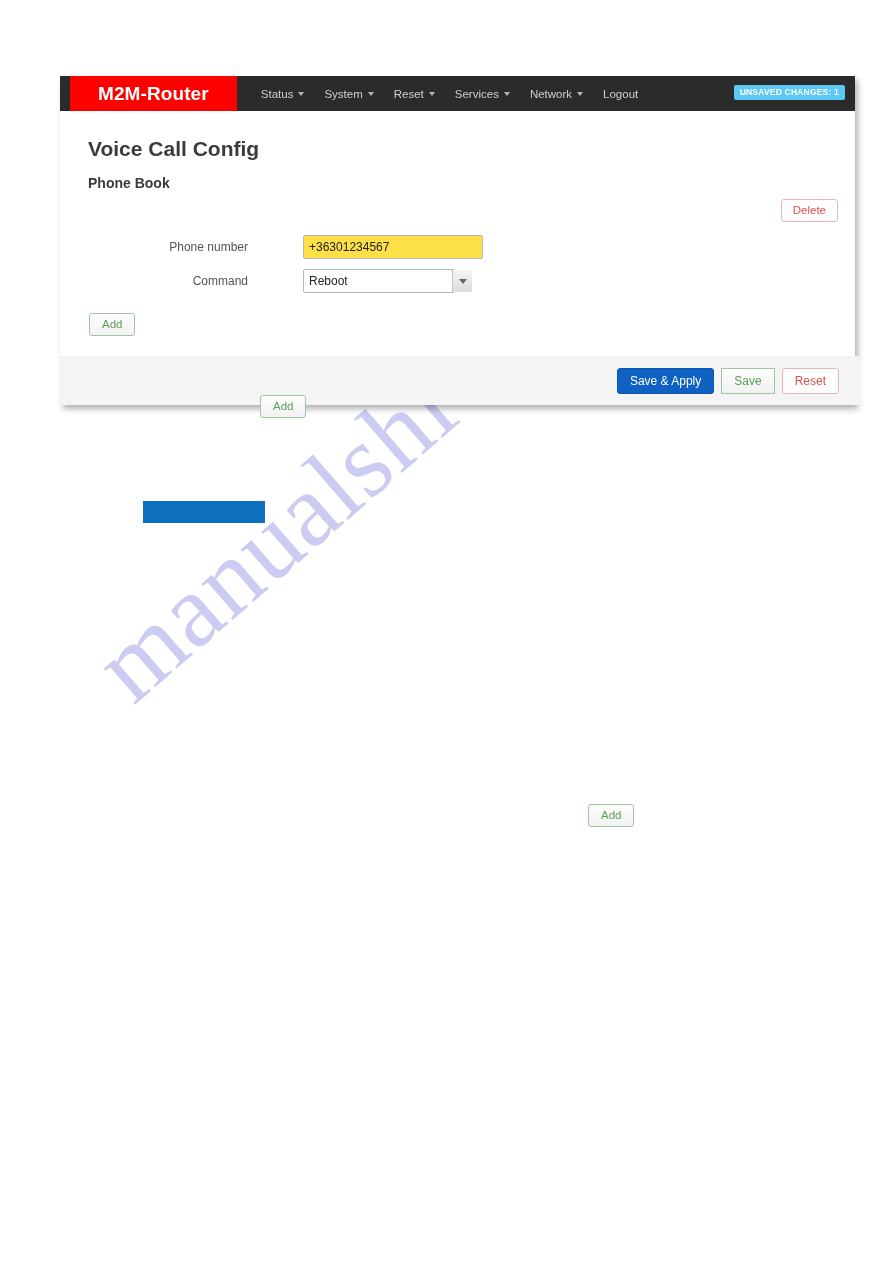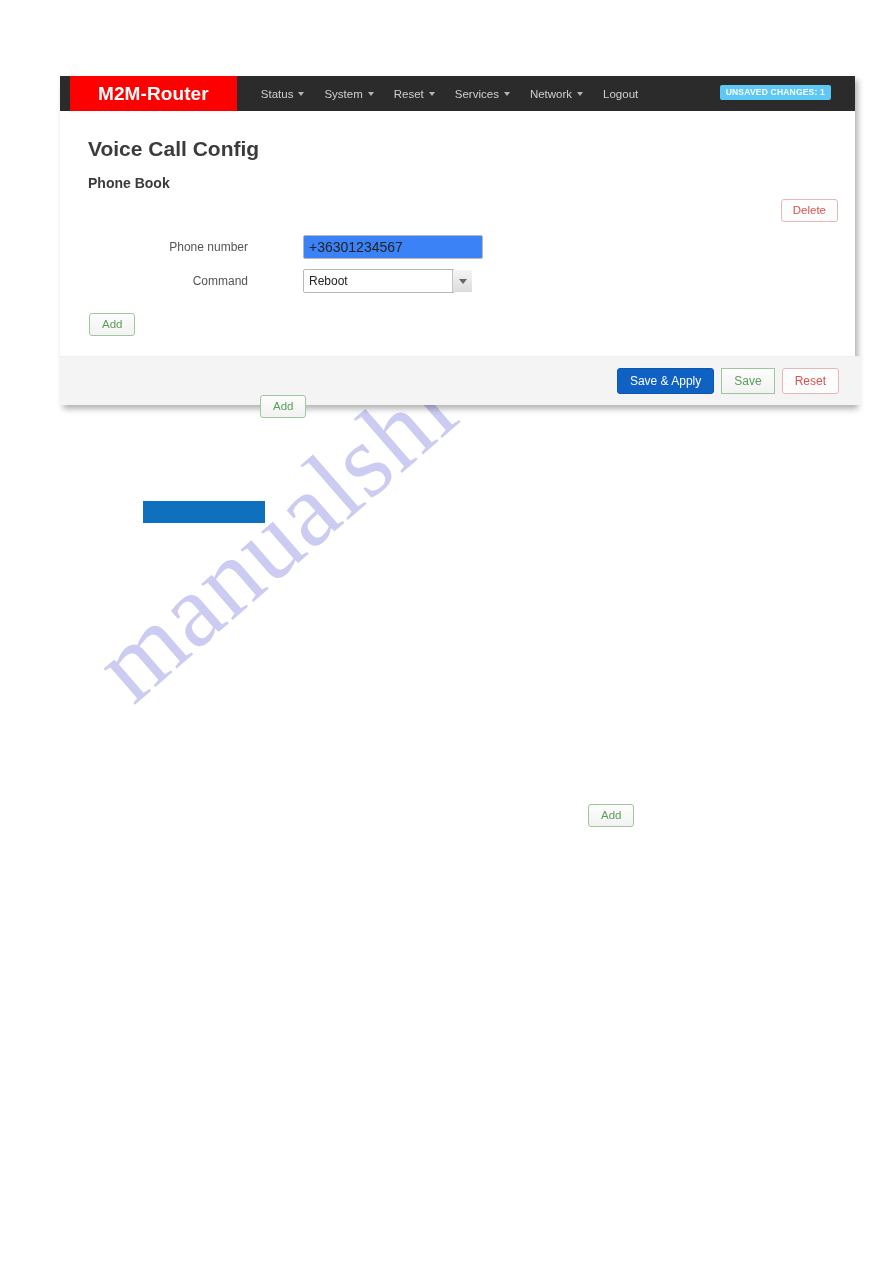--- a/index.html
+++ b/index.html
@@ -89,21 +89,21 @@
     display: inline-block;
     margin-left: 5px;
     width: 0;
     height: 0;
     border-left: 3.5px solid transparent;
     border-right: 3.5px solid transparent;
     border-top: 4px solid #b5b5b5;
   }
   #unsaved-badge {
     position: absolute;
-    right: 24px;
+    right: 10px;
     top: 9px;
     background: #5bc8f5;
     color: #ffffff;
     font-size: 8.5px;
     font-weight: bold;
     letter-spacing: 0.2px;
     padding: 2px 6px 3px 6px;
     border-radius: 2px;
     white-space: nowrap;
     cursor: pointer;
@@ -161,24 +161,24 @@
     font-size: 12px;
     color: #555;
     box-sizing: border-box;
   }
   #phone-number-input {
     width: 168px;
     height: 22px;
     border: 1px solid #b8b8b8;
     border-radius: 2px;
     font-family: "Liberation Sans", sans-serif;
-    font-size: 14px;
+    font-size: 12px;
     color: #222;
     padding: 0 5px;
-    background: #3b82f6;
+    background: #fde047;
     box-sizing: content-box;
   }
   #command-select-wrap {
     position: relative;
     width: 170px;
     height: 24px;
   }
   #command-select {
     width: 152px;
     height: 24px;

